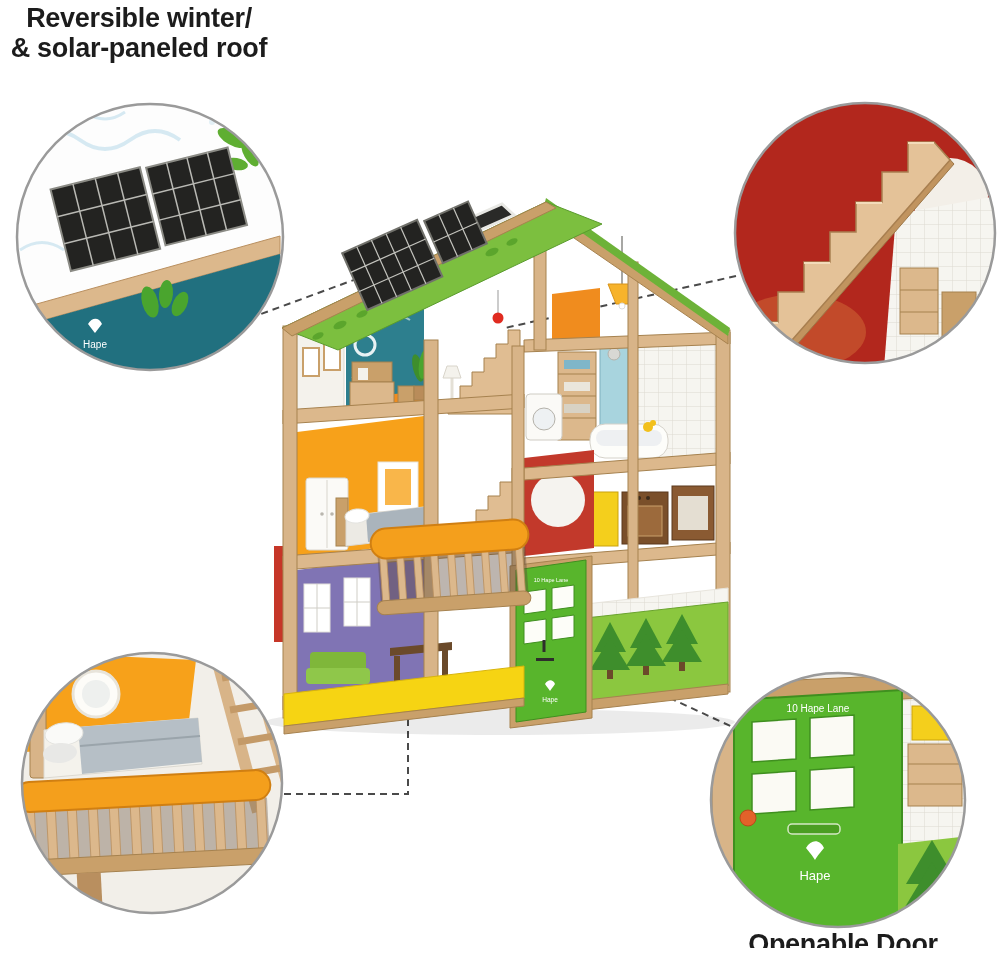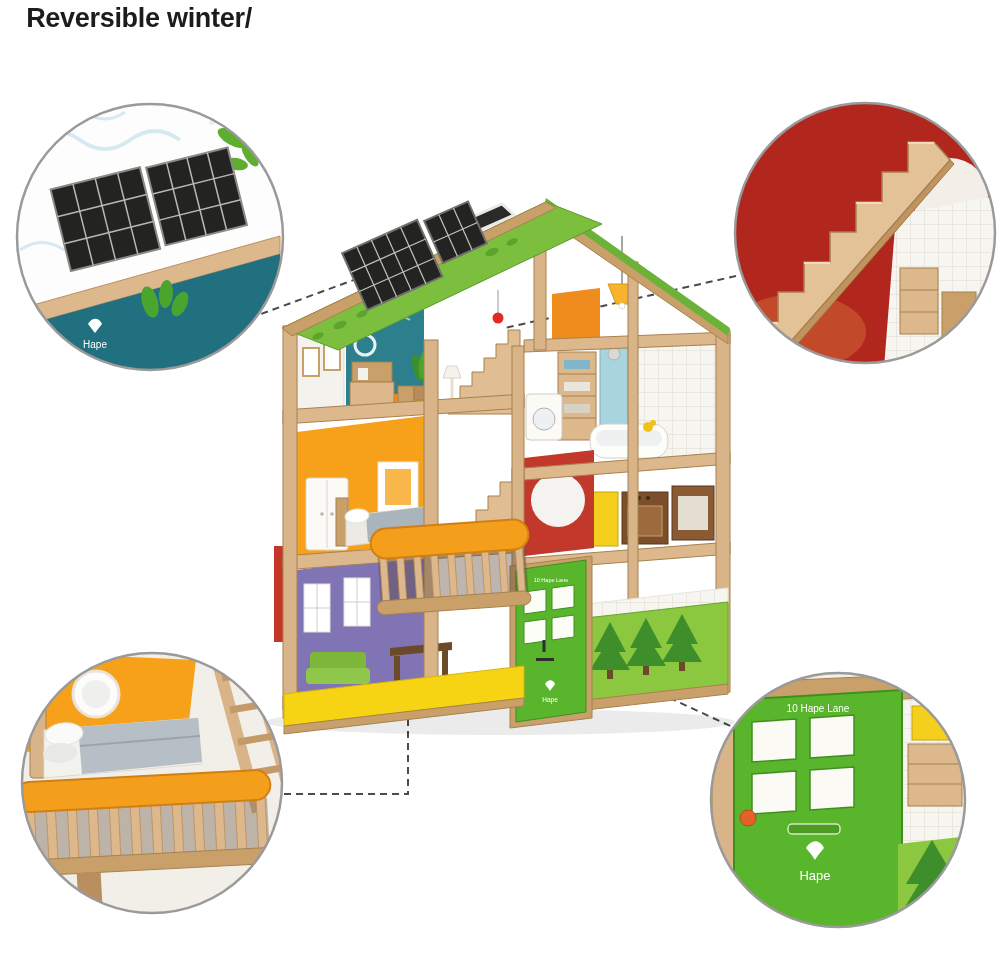--- a/index.html
+++ b/index.html
@@ -19,21 +19,23 @@
   .label-door{left:712px;top:930px;width:262px;font-size:27px;}
   svg text{font-family:"Liberation Sans",sans-serif;}
 </style>
 </head>
 <body>
 
 <div class="canvas">
 
   <div class="feature-label label-roof">
     <div>Reversible winter/</div>
+    <div>&amp; solar-paneled roof</div>
   </div>
+  <div class="feature-label label-door">Openable Door</div>
 
   <svg class="scene" viewBox="0 0 1000 976">
     <defs>
       <clipPath id="clipRoofC">
           <circle cx="150" cy="237" r="133"></circle>
         </clipPath>
       <clipPath id="clipStairsC">
           <circle cx="865" cy="233" r="130"></circle>
         </clipPath>
       <clipPath id="clipBalconyC">

